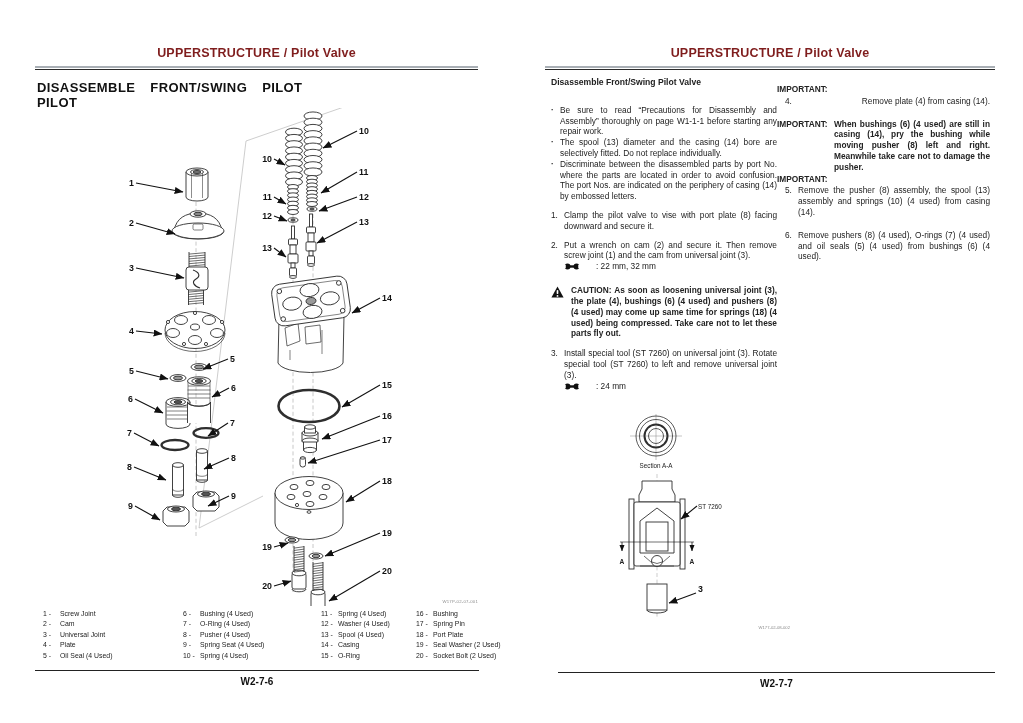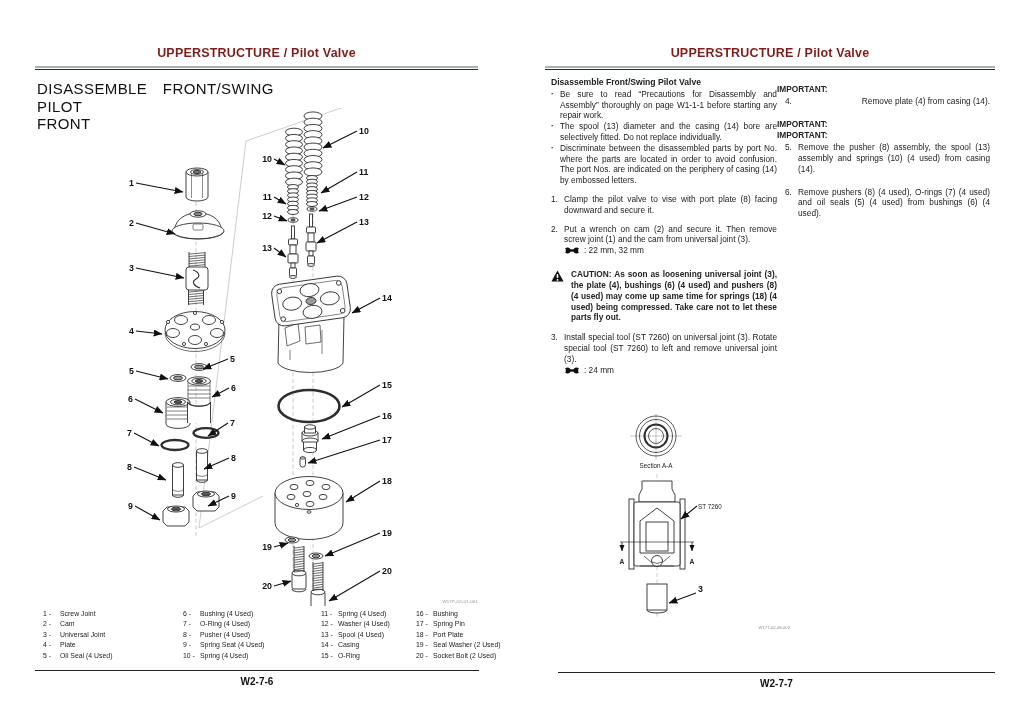--- a/index.html
+++ b/index.html
@@ -2,28 +2,28 @@
 <html><head>
 <meta charset="utf-8">
 <style>
   html,body{margin:0;padding:0}
   body{width:1023px;height:723px;background:#fff;position:relative;
        font-family:"Liberation Sans",sans-serif;color:#1b1b1b;overflow:hidden}
   .abs{position:absolute}
   .title{font-weight:bold;font-size:12.5px;text-align:center;letter-spacing:.2px;color:#7f1d1d}
   .rule .r1{display:block;height:2.2px;background:#a9afb5}
   .rule .r2{display:block;height:1.3px;background:#2a2a2a;margin-top:1px}
-  .sech{font-weight:normal;font-size:15px;letter-spacing:.4px;line-height:1.18;color:#111}
+  .sech{font-weight:bold;font-size:13px;letter-spacing:.4px;line-height:1.18;color:#111}
   .col{font-size:8.3px;line-height:10.8px;text-align:justify;color:#222}
-  .h2{font-weight:bold;font-size:8.6px;margin-bottom:1px;text-align:left}
+  .h2{font-weight:bold;font-size:8.6px;margin-bottom:17px;text-align:left}
   .row{display:flex}
   .mark{flex:0 0 9px;font-weight:bold}
   .num{flex:0 0 13px}
   .txt{flex:1;text-align:justify}
-  .toolline{margin-left:13px;display:flex;align-items:center;gap:4px;height:11px}
+  .toolline{margin-left:13px;display:flex;align-items:center;gap:16px;height:11px}
   .caution{display:flex;margin-top:13px;font-weight:bold}
   .cicon{flex:0 0 20px;padding-top:1px}
   .imp{display:flex;font-weight:bold;margin-bottom:1px}
   .imp .lab{flex:0 0 57px}
   .stepr{display:flex;margin-left:8px}
   .gap8{margin-top:8px}.gap12{margin-top:12px}
   .plist{font-size:6.9px;line-height:10.4px;white-space:nowrap;color:#222}
   .plist .pcol{position:absolute;top:0}
   .pn{display:inline-block;width:17px}
   .figcode{font-size:4.3px;color:#8d8d8d;text-align:right;letter-spacing:.2px}
@@ -37,21 +37,21 @@
 </head>
 <body>
 
 <div class="abs title" style="left:35px;top:46px;width:443px">UPPERSTRUCTURE / Pilot Valve</div>
 <div class="abs rule" style="left:35px;top:66px;width:443px">
   <span class="r1"></span>
     <span class="r2"></span>
 </div>
 <div class="abs sech" style="left:37px;top:80px;width:280px">
   <div style="word-spacing:11px">DISASSEMBLE FRONT/SWING PILOT</div>
-  <div>FRONT</div>
+  <div>PILOT</div>
 </div>
 
 <svg id="diagram" class="abs" style="left:35px;top:108px" width="443" height="498" viewBox="35 108 443 498">
   <defs>
     <marker id="arr" viewBox="0 0 10 8" refX="9.5" refY="4" markerWidth="8" markerHeight="6.4" orient="auto-start-reverse">
       <path d="M0,0 L10,4 L0,8 z" fill="#111"></path>
     </marker>
   </defs>
 
   <path d="M433,76 L246,141 L199,528 L263,496" fill="none" stroke="#b8b8b8" stroke-width="0.7"></path>
@@ -464,20 +464,21 @@
   <div class="imp">
     <span class="lab">IMPORTANT:</span>
   </div>
   <div class="stepr">
     <span class="num">4.</span>
     <span class="txt" style="text-align:right">Remove plate (4) from casing (14).</span>
   </div>
 
   <div class="imp gap12">
     <span class="lab">IMPORTANT:</span>
+    <span class="txt">When bushings (6) (4 used) are still in casing (14), pry the bushing while moving pusher (8) left and right. Meanwhile take care not to damage the pusher.</span>
   </div>
   <div class="imp">
     <span class="lab">IMPORTANT:</span>
   </div>
   <div class="stepr">
     <span class="num">5.</span>
     <span class="txt">Remove the pusher (8) assembly, the spool (13) assembly and springs (10) (4 used) from casing (14).</span>
   </div>
 
   <div class="stepr gap12">

